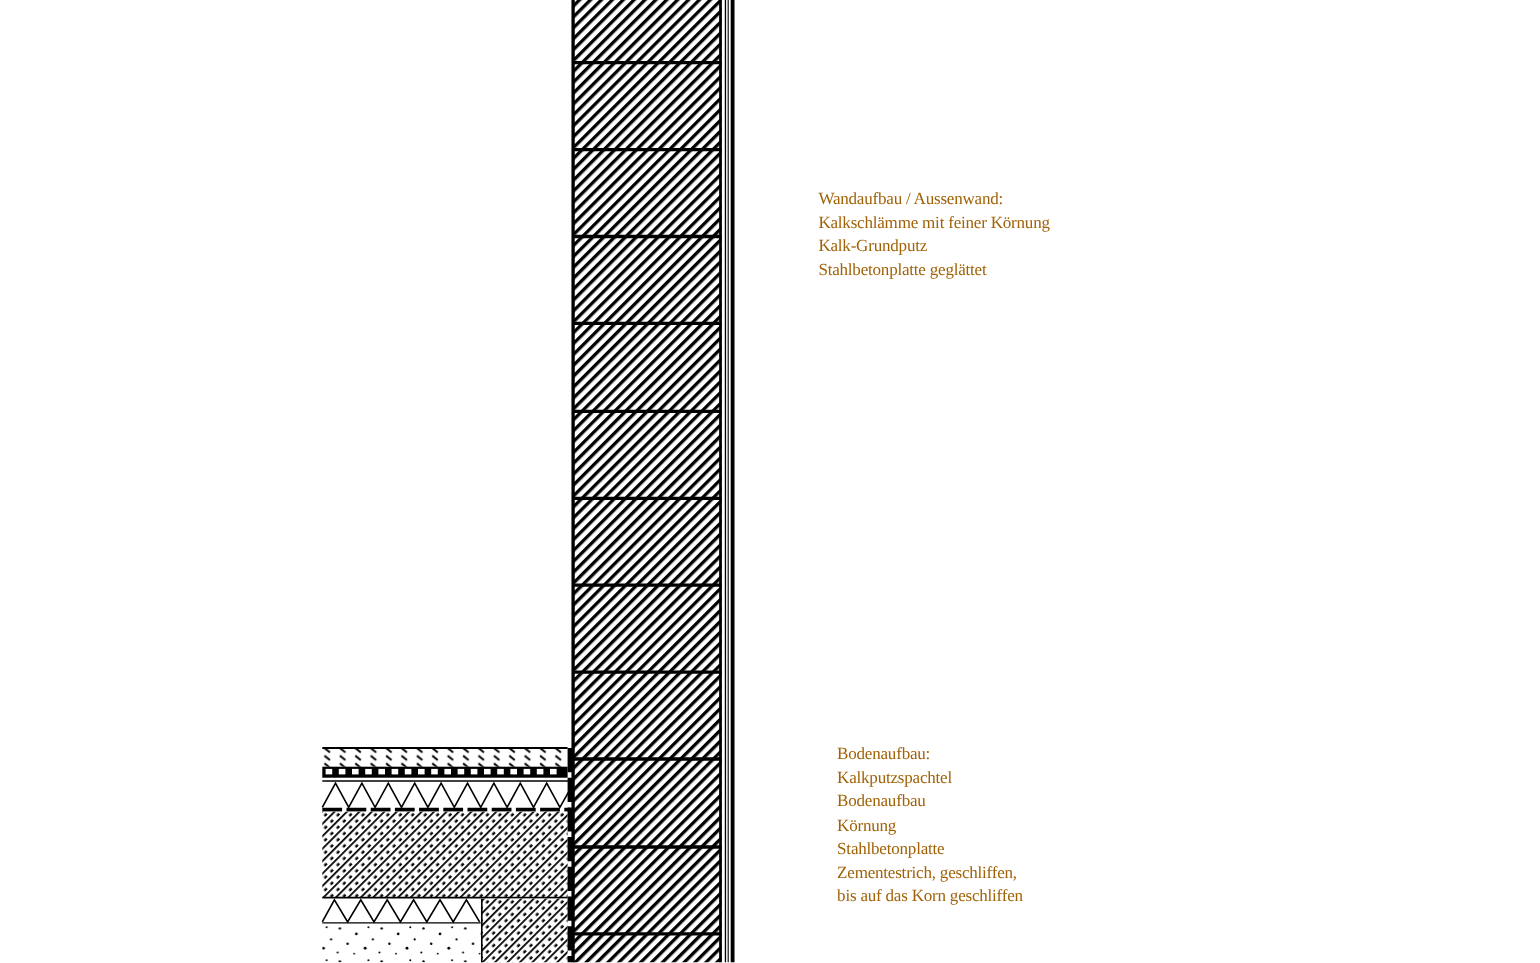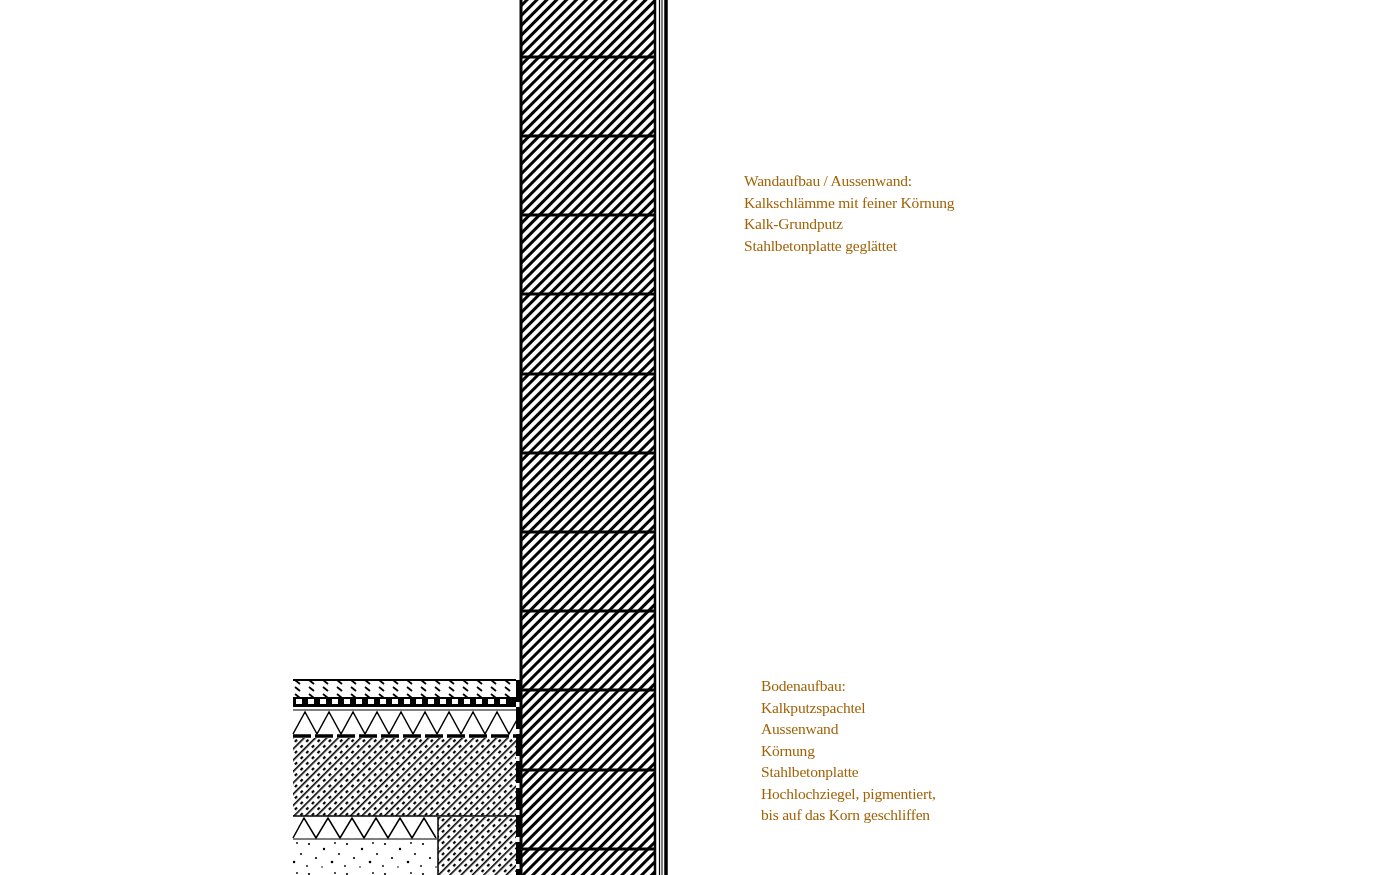--- a/index.html
+++ b/index.html
@@ -119,18 +119,18 @@
 <div id="wall-note" class="note">
   <div>Wandaufbau / Aussenwand:</div>
   <div>Kalkschlämme mit feiner Körnung</div>
   <div>Kalk-Grundputz</div>
   <div>Stahlbetonplatte geglättet</div>
 </div>
 
 <div id="floor-note" class="note">
   <div>Bodenaufbau:</div>
   <div>Kalkputzspachtel</div>
-  <div>Aussenwand</div>
+  <div>Bodenaufbau</div>
   <div>Körnung</div>
   <div>Stahlbetonplatte</div>
-  <div>Hochlochziegel, pigmentiert,</div>
+  <div>Zementestrich, geschliffen,</div>
   <div>bis auf das Korn geschliffen</div>
 </div>
 
 </body></html>

